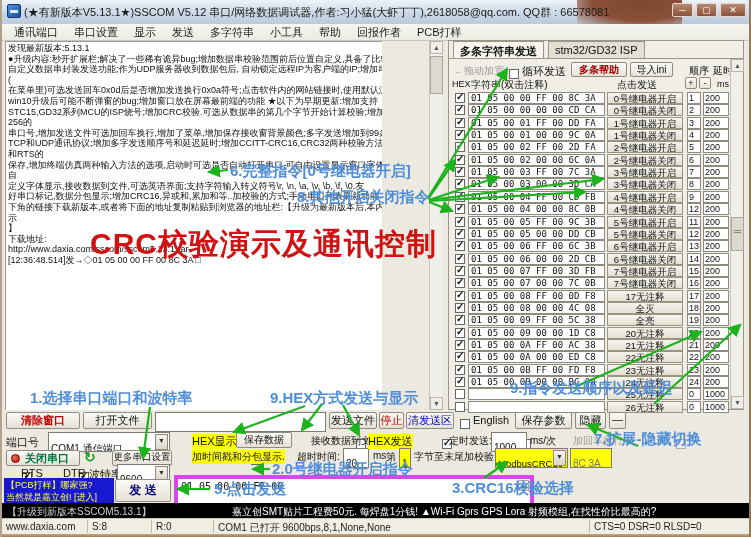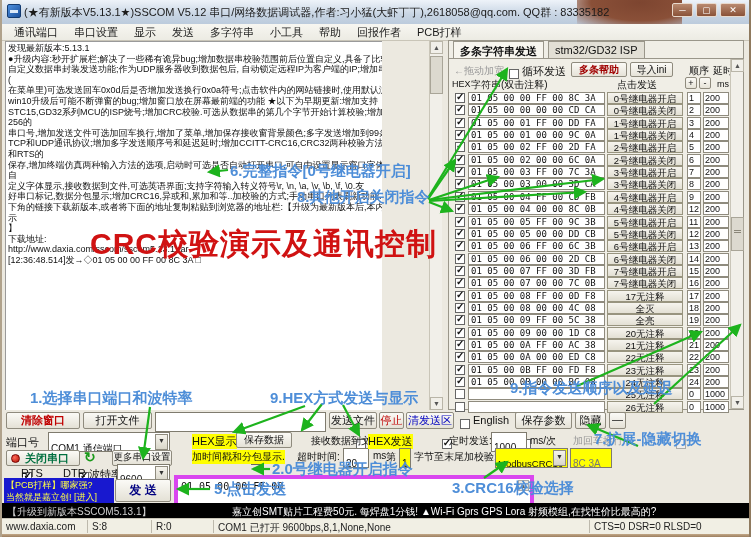--- a/index.html
+++ b/index.html
@@ -58,21 +58,21 @@
 </style>
 </head>
 <body>
 
 <div class="screen">
 
   
   <div class="abs titlebar"></div>
   <div class="abs wallpaper-blob"></div>
   <div class="abs app-icon"></div>
-  <div class="abs title-text">(★有新版本V5.13.1★)SSCOM V5.12 串口/网络数据调试器,作者:习小猛(大虾丁丁),2618058@qq.com. QQ群 : 83335182</div>
+  <div class="abs title-text">(★有新版本V5.13.1★)SSCOM V5.12 串口/网络数据调试器,作者:习小猛(大虾丁丁),2618058@qq.com. QQ群 : 66578081</div>
   <div class="abs winbtn" style="left:670px;width:21px;">─</div>
   <div class="abs winbtn" style="left:694px;width:21px;">▢</div>
   <div class="abs winbtn" style="left:718px;width:26px;">✕</div>
 
   
   <div class="abs menubar" id="menubar">
       <span class="menu-item">通讯端口</span>
       <span class="menu-item">串口设置</span>
       <span class="menu-item">显示</span>
       <span class="menu-item">发送</span>

